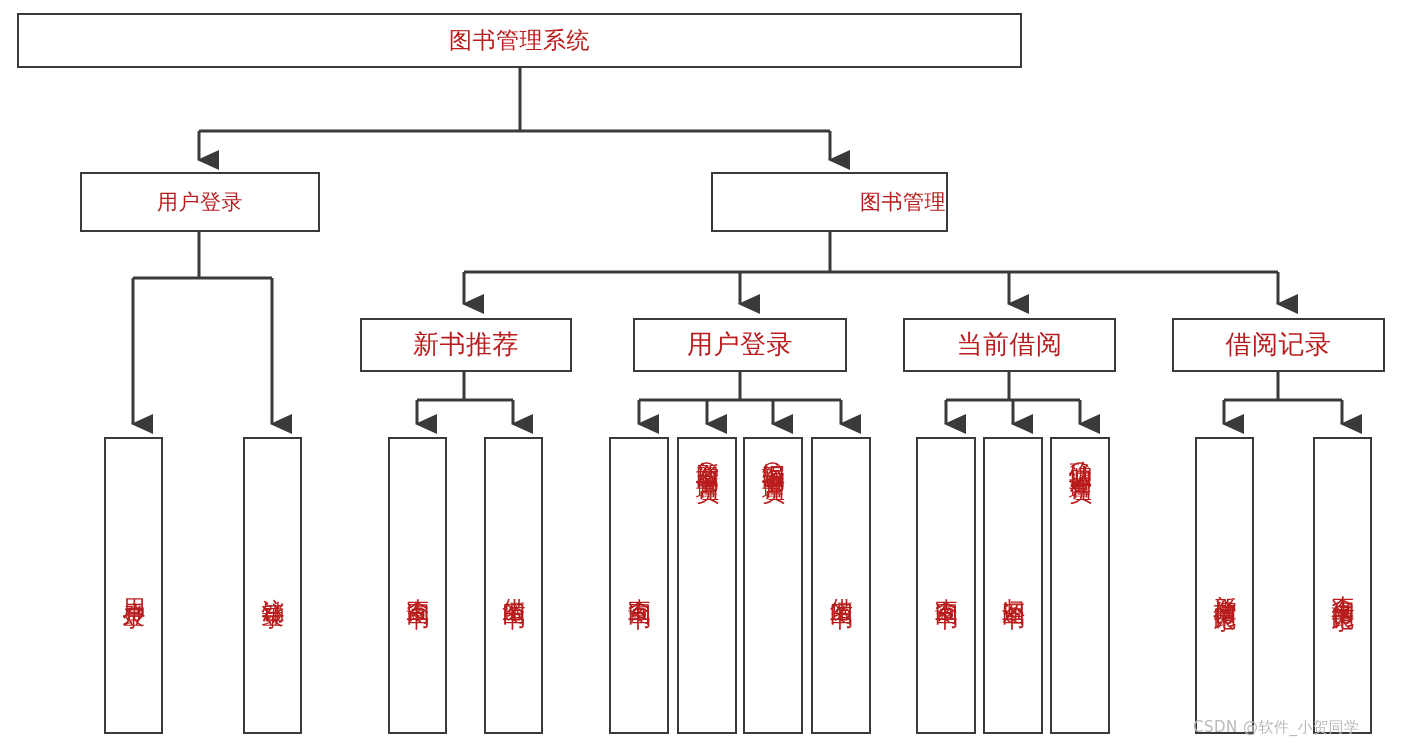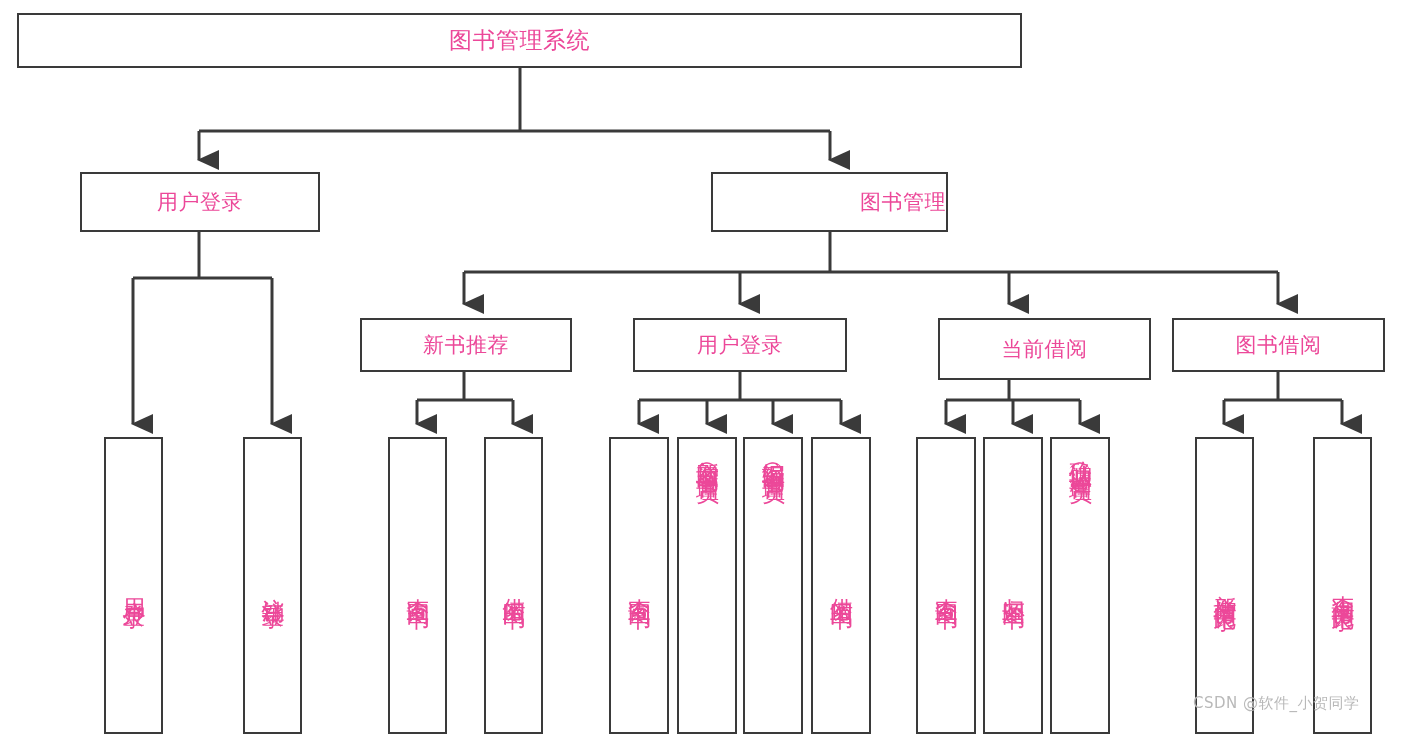--- a/index.html
+++ b/index.html
@@ -27,30 +27,30 @@
     pointer-events: none;
   }
   .node {
     position: absolute;
     box-sizing: border-box;
     background: #ffffff;
     border: 2.5px solid #3a3a3a;
     display: flex;
     align-items: center;
     justify-content: center;
-    color: #ec4899;
+    color: #b91c1c;
   }
   .node .label {
     font-size: 21px;
     line-height: 1.05;
     letter-spacing: 0.5px;
     white-space: nowrap;
   }
   .node.root .label { font-size: 23px; }
-  .node.tier2 .label { font-size: 21px; }
+  .node.tier2 .label { font-size: 26px; }
 
   
   .node.leaf {
     align-items: flex-start;
     justify-content: center;
     padding-top: 4px;
   }
   .node.leaf .label {
     writing-mode: vertical-rl;
     text-orientation: upright;
@@ -139,26 +139,26 @@
   </div>
 
   <div class="node tier2" style="left:360px; top:318px; width:212px; height:54px;">
     <span class="label">新书推荐</span>
   </div>
 
   <div class="node tier2" style="left:633px; top:318px; width:214px; height:54px;">
     <span class="label">用户登录</span>
   </div>
 
-  <div class="node tier2" style="left:903px; top:318px; width:213px; height:62px;margin-left:35px;">
+  <div class="node tier2" style="left:903px; top:318px; width:213px; height:54px;">
     <span class="label">当前借阅</span>
   </div>
 
   <div class="node tier2" style="left:1172px; top:318px; width:213px; height:54px;">
-    <span class="label">图书借阅</span>
+    <span class="label">借阅记录</span>
   </div>
 
   <div class="node leaf centered" style="left:104px; top:437px; width:59px; height:297px;">
     <span class="label">用户登录</span>
   </div>
   <div class="node leaf centered" style="left:243px; top:437px; width:59px; height:297px;">
     <span class="label">注销登录</span>
   </div>
 
   <div class="node leaf centered" style="left:388px; top:437px; width:59px; height:297px;">
@@ -191,17 +191,17 @@
     <span class="label">确认归还（管理员）</span>
   </div>
 
   <div class="node leaf centered" style="left:1195px; top:437px; width:59px; height:297px;">
     <span class="label">新增借阅记录</span>
   </div>
   <div class="node leaf centered" style="left:1313px; top:437px; width:59px; height:297px;">
     <span class="label">查询借阅记录</span>
   </div>
 
-  <div class="watermark" style="left:1193px; top:694px;">
+  <div class="watermark" style="left:1193px; top:718px;">
     <span>CSDN @软件_小贺同学</span>
   </div>
 
 </div>
 
 </body></html>

